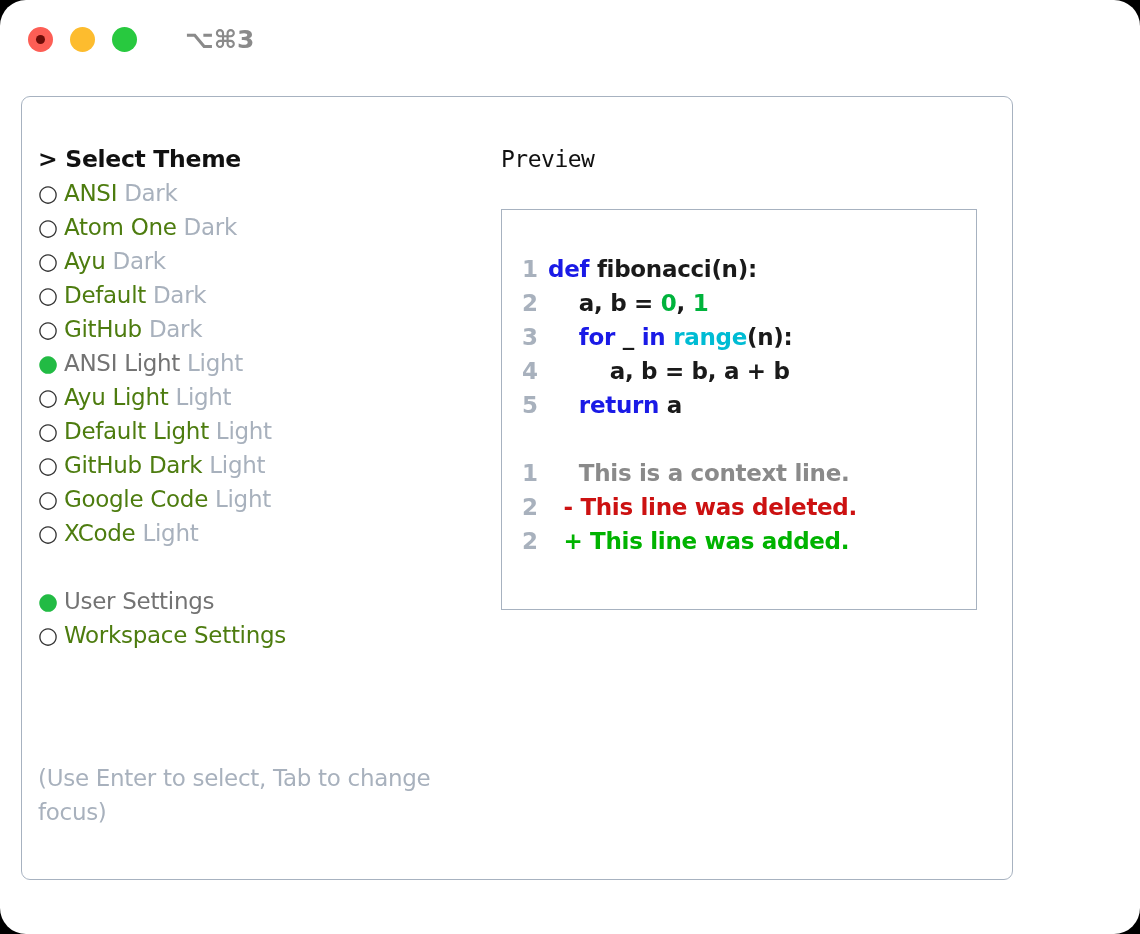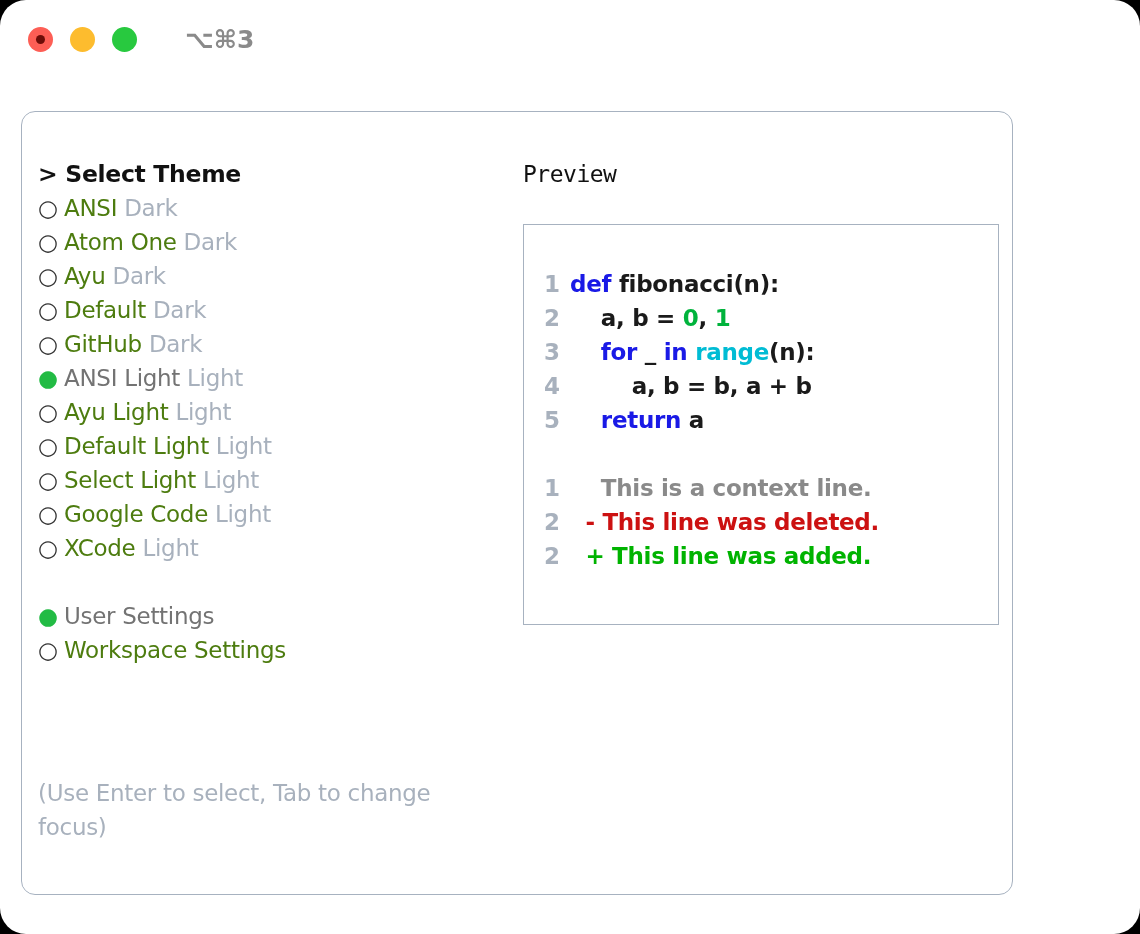--- a/index.html
+++ b/index.html
@@ -68,24 +68,23 @@
   }
 
   
   #card {
     position: absolute;
     left: 21px;
     top: 96px;
     width: 992px;
     height: 784px;
     border: 1.5px solid #a7b2c0;
-    border-radius: 14px;
+    border-radius: 9px;
     background: #ffffff;
     box-sizing: border-box;
-    margin-top: 15px;
   }
 
   
   #left-col {
     position: absolute;
     left: 16px;
     top: 45px;
     width: 440px;
   }
   .row {
@@ -133,21 +132,21 @@
     font-family: "DejaVu Sans", sans-serif;
     color: #a8b1bd;
     font-size: 23px;
     line-height: 34px;
     letter-spacing: -0.3px;
   }
 
   
   #right-col {
     position: absolute;
-    left: 501px;
+    left: 479px;
     top: 45px;
     width: 490px;
   }
   #preview-title {
     font-family: "DejaVu Sans Mono", monospace;
     font-size: 23px;
     line-height: 34px;
     color: #111111;
     font-weight: normal;
     letter-spacing: -0.5px;
@@ -208,21 +207,21 @@
       <div class="row heading">&gt; Select Theme</div>
       <div id="theme-list">
           <div class="row theme-row"><span class="bullet off">○</span><span class="label-norm">ANSI</span><span class="variant"> Dark</span></div>
           <div class="row theme-row"><span class="bullet off">○</span><span class="label-norm">Atom One</span><span class="variant"> Dark</span></div>
           <div class="row theme-row"><span class="bullet off">○</span><span class="label-norm">Ayu</span><span class="variant"> Dark</span></div>
           <div class="row theme-row"><span class="bullet off">○</span><span class="label-norm">Default</span><span class="variant"> Dark</span></div>
           <div class="row theme-row"><span class="bullet off">○</span><span class="label-norm">GitHub</span><span class="variant"> Dark</span></div>
           <div class="row theme-row"><span class="bullet on">●</span><span class="label-sel">ANSI Light</span><span class="variant"> Light</span></div>
           <div class="row theme-row"><span class="bullet off">○</span><span class="label-norm">Ayu Light</span><span class="variant"> Light</span></div>
           <div class="row theme-row"><span class="bullet off">○</span><span class="label-norm">Default Light</span><span class="variant"> Light</span></div>
-          <div class="row theme-row"><span class="bullet off">○</span><span class="label-norm">Select Light</span><span class="variant"> Light</span></div>
+          <div class="row theme-row"><span class="bullet off">○</span><span class="label-norm">GitHub Dark</span><span class="variant"> Light</span></div>
           <div class="row theme-row"><span class="bullet off">○</span><span class="label-norm">Google Code</span><span class="variant"> Light</span></div>
           <div class="row theme-row"><span class="bullet off">○</span><span class="label-norm">XCode</span><span class="variant"> Light</span></div>
         </div>
       <div class="spacer-sm"></div>
       <div id="apply-list">
           <div class="row apply-row"><span class="bullet on">●</span><span class="label-sel">User Settings</span></div>
           <div class="row apply-row"><span class="bullet off">○</span><span class="label-norm">Workspace Settings</span></div>
         </div>
     </div>
 

